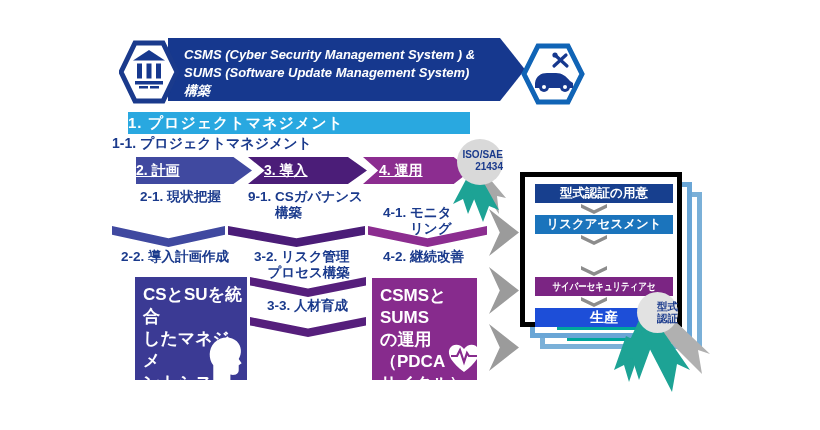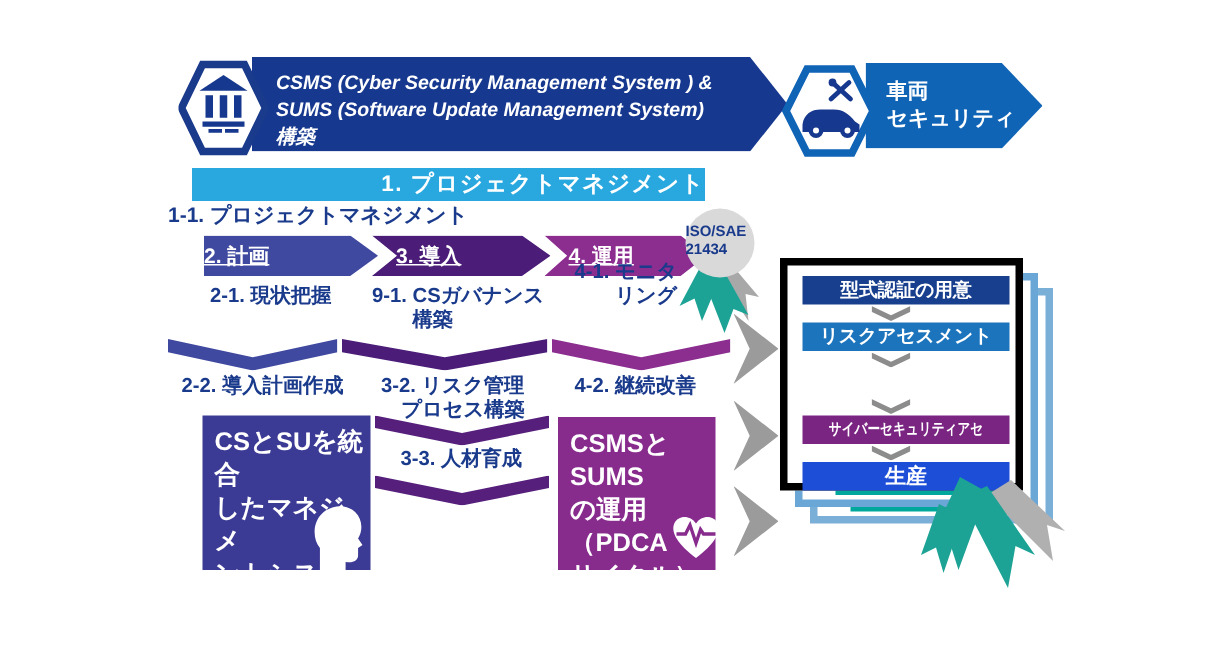--- a/index.html
+++ b/index.html
@@ -12,42 +12,42 @@
   
   .main-banner{left:168px;top:38px;width:357px;height:63px;
     clip-path:polygon(0 0,93% 0,100% 50%,93% 100%,0 100%);
     padding:8px 0 0 16px;font-size:13px;line-height:18px;font-style:italic;}
   .veh-banner{left:577px;top:42px;width:118px;height:57px;
     clip-path:polygon(0 0,77% 0,100% 50%,77% 100%,0 100%);
     padding:9px 0 0 14px;font-size:14px;line-height:18px;}
   .hex{z-index:8;}
   
   .pm-banner{left:128px;top:112px;width:342px;height:22px;font-size:15px;
-    text-align:right;line-height:22px;letter-spacing:1px;}
+    text-align:left;line-height:22px;letter-spacing:1px;}
   .pm-sub{left:112px;top:135px;font-size:14px;}
   
   .phase{top:157px;height:27px;font-size:14px;line-height:27px;text-decoration:underline;}
   .phase-first{clip-path:polygon(0 0,84% 0,100% 50%,84% 100%,0 100%);padding-right:16px;}
   .phase-next{clip-path:polygon(0 0,84% 0,100% 50%,84% 100%,0 100%,14% 50%);padding:0 14px 0 16px;}
   
   .vdown{clip-path:polygon(0 0,50% 58%,100% 0,100% 42%,50% 100%,0 42%);}
   
   .hl-box{padding:7px 0 12px 8px;font-size:17px;line-height:1.3;}
   
   .garrow{left:489px;width:30px;height:47px;z-index:6;
     clip-path:polygon(0 0,100% 50%,0 100%,36% 50%);}
   
   .card{background:#fff;border:5px solid #000000;}
   .bar{left:10px;width:138px;height:19px;font-size:12.5px;line-height:19px;text-align:center;overflow:hidden;}
   .chev{left:56px;width:26px;height:10px;background:#8c8c8c;
     clip-path:polygon(0 0,50% 62%,100% 0,100% 38%,50% 100%,0 38%);}
   .narrow{display:inline-block;transform:scaleX(0.8);transform-origin:center;font-size:10.5px;}
   .frag{height:10px;}
   
-  .badge-circle{border-radius:50%;text-align:left;color:#1a3a8c;font-weight:bold;white-space:pre-line;}
+  .badge-circle{border-radius:50%;text-align:right;color:#1a3a8c;font-weight:bold;white-space:pre-line;}
   .iso-circle{left:457px;top:139px;width:46px;height:46px;background:#d9d9d9;
     font-size:10px;line-height:12px;padding-top:10px;z-index:7;}
   .type-circle{left:637px;top:292px;width:41px;height:41px;background:#e2e2e2;
     font-size:10.5px;line-height:11.5px;padding-top:9px;z-index:5;}
 </style>
 </head>
 <body>
 
 <div class="stage">
 
@@ -73,42 +73,40 @@
       <line x1="34" y1="14" x2="46" y2="25"></line>
     </g>
     <circle cx="34" cy="14" r="2.6" fill="#16388e"></circle>
     <path d="M14,42 C15,35 20,32 26,32 L35,32 C41,32 45,35 49,40 L52,42 L52,47 L14,47 Z" fill="#16388e"></path>
     <circle cx="23" cy="46" r="5" fill="#16388e"></circle>
       <circle cx="23" cy="46" r="2" fill="#ffffff"></circle>
     <circle cx="44" cy="46" r="5" fill="#16388e"></circle>
       <circle cx="44" cy="46" r="2" fill="#ffffff"></circle>
   </svg>
 
-  <div class="abs veh-banner wtxt pre" style="background-color: rgb(16, 100, 182);">車両
-セキュリティ</div>
 
   <div class="abs pm-banner wtxt" style="background-color: rgb(41, 168, 224);">1. プロジェクトマネジメント</div>
   <div class="abs pm-sub ntxt">1-1. プロジェクトマネジメント</div>
 
   <div class="abs phase phase-first wtxt" style="left: 136px; width: 116px; background-color: rgb(64, 73, 160);">2. 計画</div>
   <div class="abs phase phase-next wtxt" style="left: 248px; width: 119px; background-color: rgb(75, 29, 120);">3. 導入</div>
   <div class="abs phase phase-next wtxt" style="left: 363px; width: 108px; background-color: rgb(140, 45, 144);">4. 運用</div>
 
   <svg class="abs" style="left:450px;top:168px;z-index:6;" width="64" height="56" viewBox="0 0 64 56">
     <polygon points="34,4 56,30 47,28 49,46 26,12" fill="#a8a8a8"></polygon>
     <polygon points="20,4 3,36 13,31 18,46 33,10" fill="#1da395"></polygon>
     <polygon points="30,8 49,42 39,38 33,54 17,13" fill="#1da395"></polygon>
   </svg>
   <div class="abs badge-circle iso-circle">ISO/SAE
 21434</div>
 
   <div class="abs ntxt" style="left:140px;top:189px;">2-1. 現状把握</div>
   <div class="abs ntxt" style="left:248px;top:189px;">9-1. CSガバナンス
 　　構築</div>
-  <div class="abs ntxt" style="left:383px;top:173px;">4-1. モニタ
+  <div class="abs ntxt" style="left:383px;top:205px;">4-1. モニタ
 　　リング</div>
 
   <div class="abs vdown" style="left: 112px; top: 226px; width: 113px; height: 21px; background-color: rgb(64, 73, 160);"></div>
   <div class="abs vdown" style="left: 228px; top: 226px; width: 137px; height: 21px; background-color: rgb(75, 29, 120);"></div>
   <div class="abs vdown" style="left: 368px; top: 226px; width: 119px; height: 21px; background-color: rgb(140, 45, 144);"></div>
 
   <div class="abs ntxt" style="left:121px;top:249px;">2-2. 導入計画作成</div>
   <div class="abs ntxt" style="left:254px;top:249px;">3-2. リスク管理
 　プロセス構築</div>
   <div class="abs ntxt" style="left:383px;top:249px;">4-2. 継続改善</div>
@@ -154,14 +152,16 @@
     <div class="abs chev" style="top:120px;"></div>
     <div class="abs bar wtxt" style="top: 131px; font-size: 14px; background-color: #1d4ed8;">生産</div>
   </div>
 
   <svg class="abs" style="left:612px;top:318px;z-index:4;" width="108" height="80" viewBox="0 0 108 80">
     <polygon points="62,2 98,36 86,32 90,56 46,12" fill="#b0b0b0"></polygon>
     <polygon points="14,18 2,52 12,47 17,64 30,26" fill="#1da395"></polygon>
     <polygon points="28,0 7,46 20,40 27,62 46,10" fill="#1da395"></polygon>
     <polygon points="46,6 78,52 65,46 60,74 29,14" fill="#1da395"></polygon>
   </svg>
+  <div class="abs badge-circle type-circle">型式
+認証</div>
 
 </div>
 
 </body></html>

